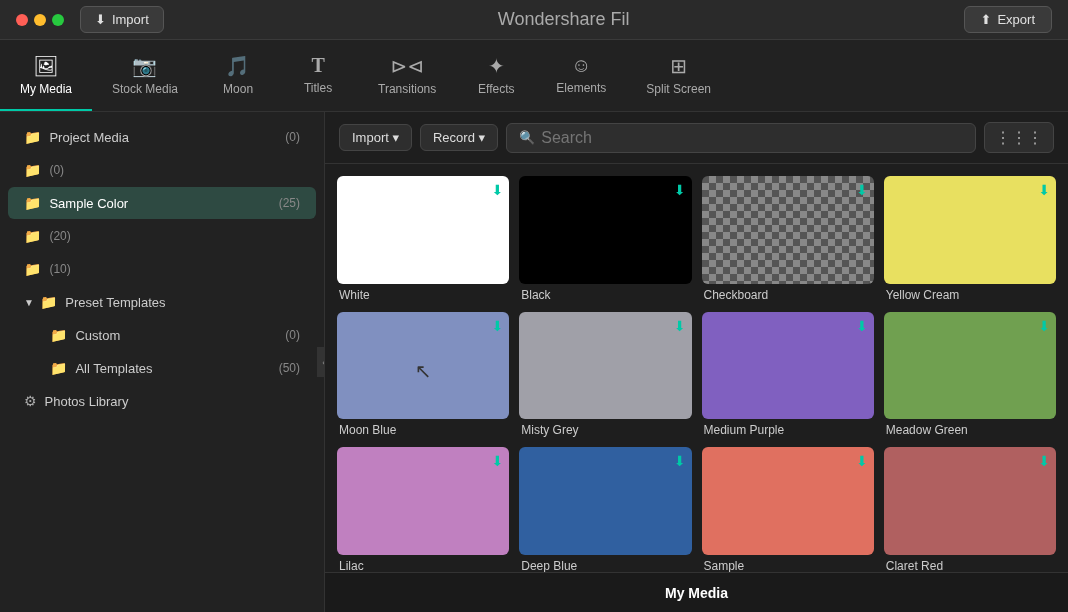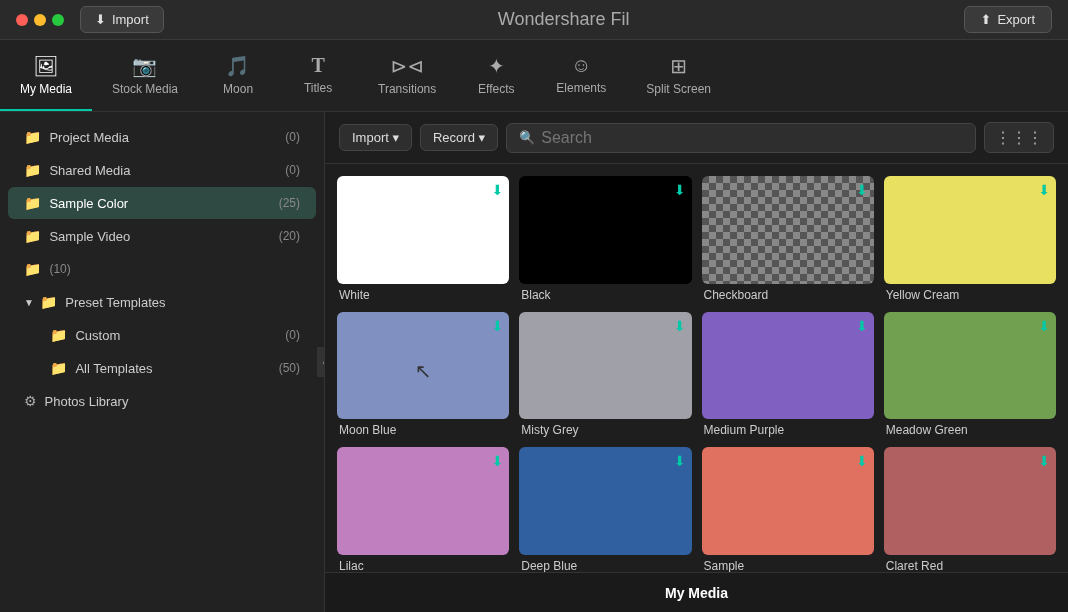--- a/index.html
+++ b/index.html
@@ -387,33 +387,31 @@
   <div class="sidebar" style="position:relative;">
 
     <div class="sidebar-item">
       <span class="sidebar-item-icon">📁</span>
       <span class="sidebar-item-label">Project Media</span>
       <span class="sidebar-item-count">(0)</span>
     </div>
 
     <div class="sidebar-item">
       <span class="sidebar-item-icon">📁</span>
-      <span class="sidebar-item-label">Shared Media</span>
       <span class="sidebar-item-count">(0)</span>
     </div>
 
     <div class="sidebar-item active">
       <span class="sidebar-item-icon">📁</span>
       <span class="sidebar-item-label">Sample Color</span>
       <span class="sidebar-item-count">(25)</span>
     </div>
 
     <div class="sidebar-item">
       <span class="sidebar-item-icon">📁</span>
-      <span class="sidebar-item-label">Sample Video</span>
       <span class="sidebar-item-count">(20)</span>
     </div>
 
     <div class="sidebar-item">
       <span class="sidebar-item-icon">📁</span>
       <span class="sidebar-item-count">(10)</span>
     </div>
 
     <div class="sidebar-section-toggle">
       <span class="toggle-arrow">▼</span>

